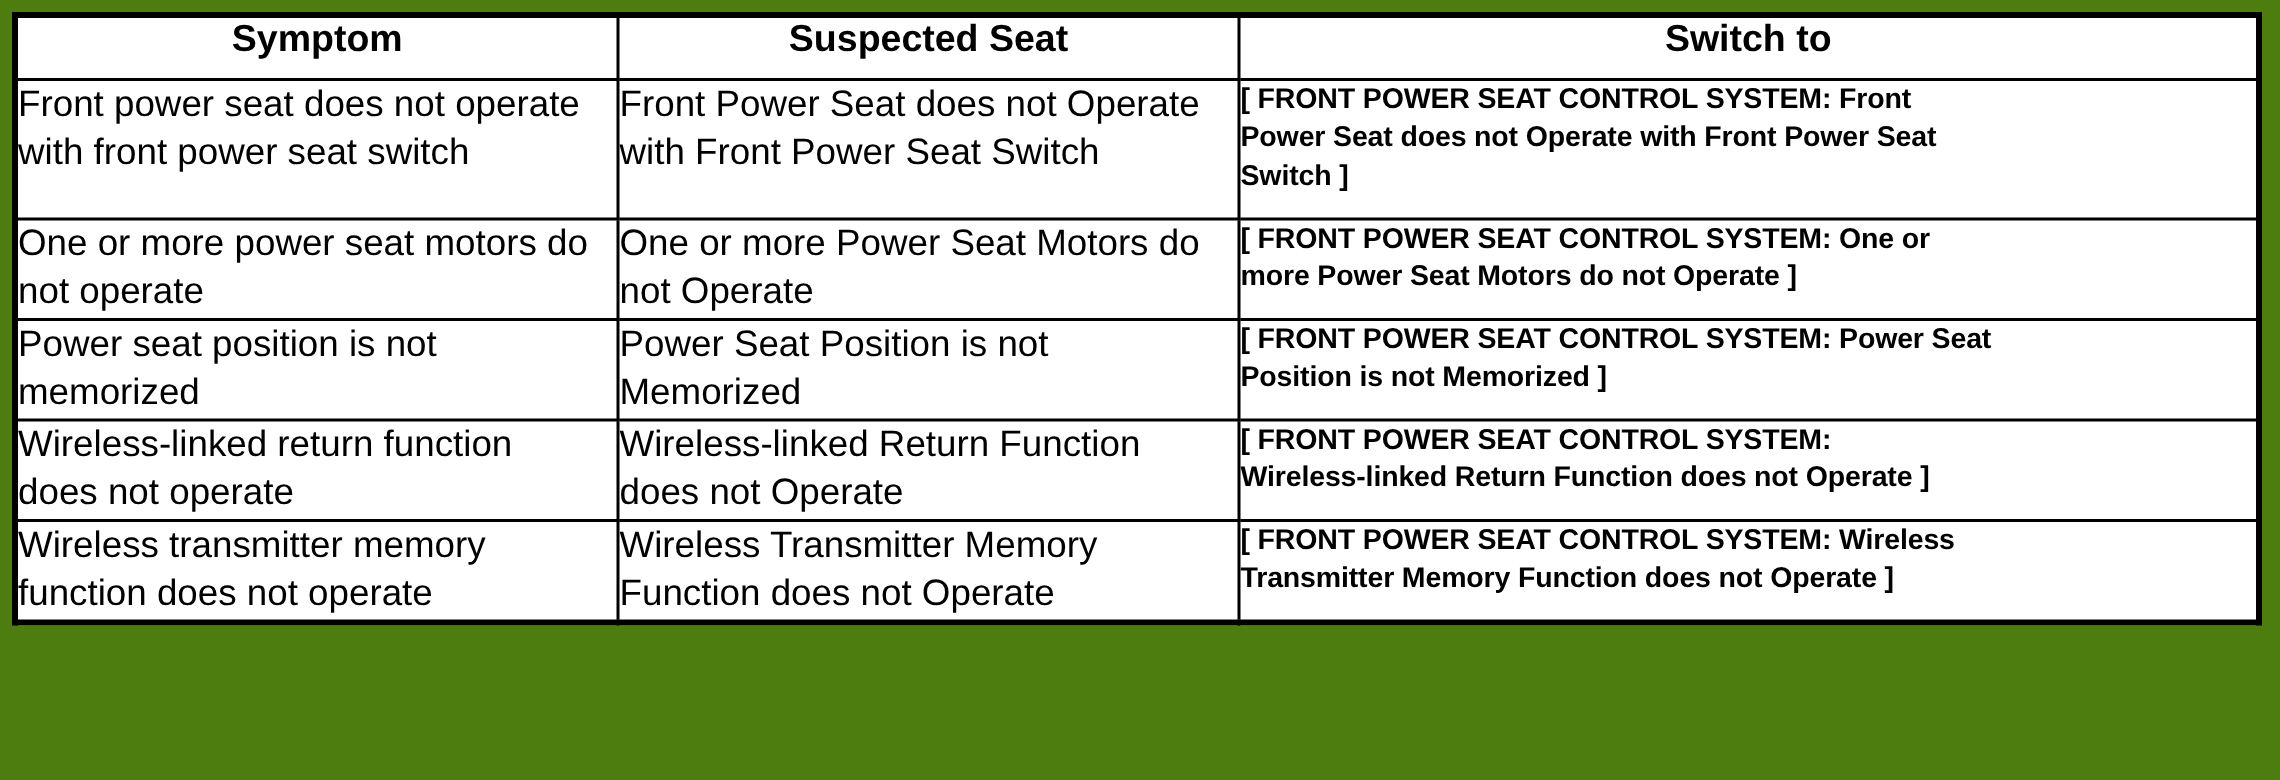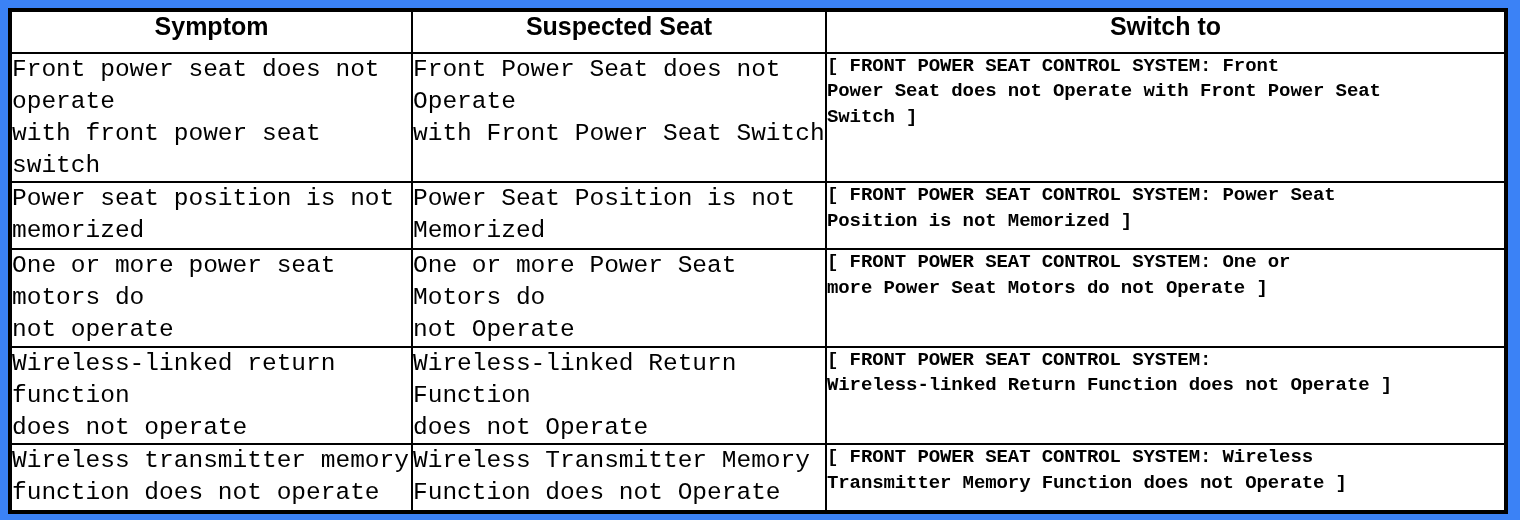--- a/index.html
+++ b/index.html
@@ -12,21 +12,21 @@
     height: 520px;
     font-family: "Liberation Sans", sans-serif;
     color: #000000;
     overflow: hidden;
   }
 
   .sheet {
     position: relative;
     width: 1520px;
     height: 520px;
-    background: #3b82f6;
+    background: #4d7c0f;
   }
 
   table.diag-table {
     position: absolute;
     left: 8px;
     top: 8px;
     width: 1496px;
     border-collapse: collapse;
     table-layout: fixed;
     background: #ffffff;
@@ -76,21 +76,20 @@
   tbody tr.r-tall td { height: 91px; }
   tbody tr.r-std  td { height: 65px; }
 
   tbody td.vcenter {
     vertical-align: middle;
   }
 
   .cell-text {
     display: block;
     white-space: pre-line;
-    font-family: Liberation Mono, monospace;
   }
 </style>
 </head>
 <body>
 
 <div class="sheet">
 
   <table class="diag-table">
     <colgroup>
       <col class="c-symptom">
@@ -119,45 +118,45 @@
         </td>
         <td class="cell-refer">
           <span class="cell-text">[ FRONT POWER SEAT CONTROL SYSTEM: Front
 Power Seat does not Operate with Front Power Seat
 Switch ]</span>
         </td>
       </tr>
 
       <tr class="r-std">
         <td class="cell-symptom">
+          <span class="cell-text">One or more power seat motors do
+not operate</span>
+        </td>
+        <td class="cell-area">
+          <span class="cell-text">One or more Power Seat Motors do
+not Operate</span>
+        </td>
+        <td class="cell-refer">
+          <span class="cell-text">[ FRONT POWER SEAT CONTROL SYSTEM: One or
+more Power Seat Motors do not Operate ]</span>
+        </td>
+      </tr>
+
+      <tr class="r-std">
+        <td class="cell-symptom">
           <span class="cell-text">Power seat position is not
 memorized</span>
         </td>
         <td class="cell-area">
           <span class="cell-text">Power Seat Position is not
 Memorized</span>
         </td>
         <td class="cell-refer">
           <span class="cell-text">[ FRONT POWER SEAT CONTROL SYSTEM: Power Seat
 Position is not Memorized ]</span>
-        </td>
-      </tr>
-
-      <tr class="r-std">
-        <td class="cell-symptom">
-          <span class="cell-text">One or more power seat motors do
-not operate</span>
-        </td>
-        <td class="cell-area">
-          <span class="cell-text">One or more Power Seat Motors do
-not Operate</span>
-        </td>
-        <td class="cell-refer">
-          <span class="cell-text">[ FRONT POWER SEAT CONTROL SYSTEM: One or
-more Power Seat Motors do not Operate ]</span>
         </td>
       </tr>
 
 
       <tr class="r-std">
         <td class="cell-symptom">
           <span class="cell-text">Wireless-linked return function
 does not operate</span>
         </td>
         <td class="cell-area">

